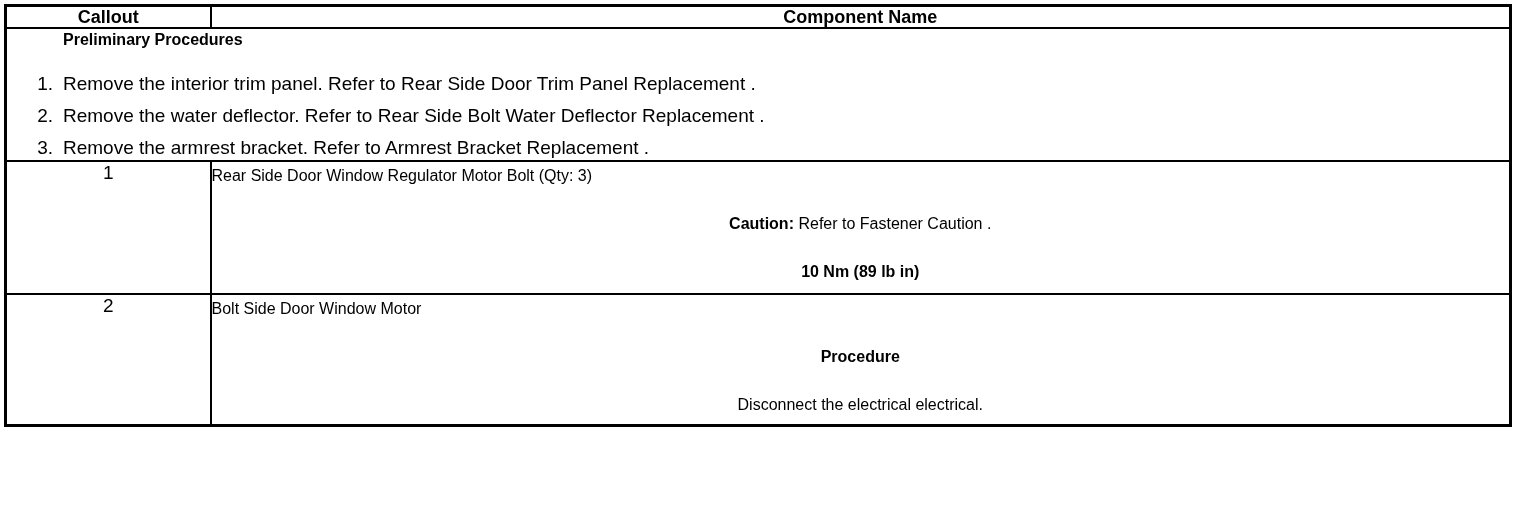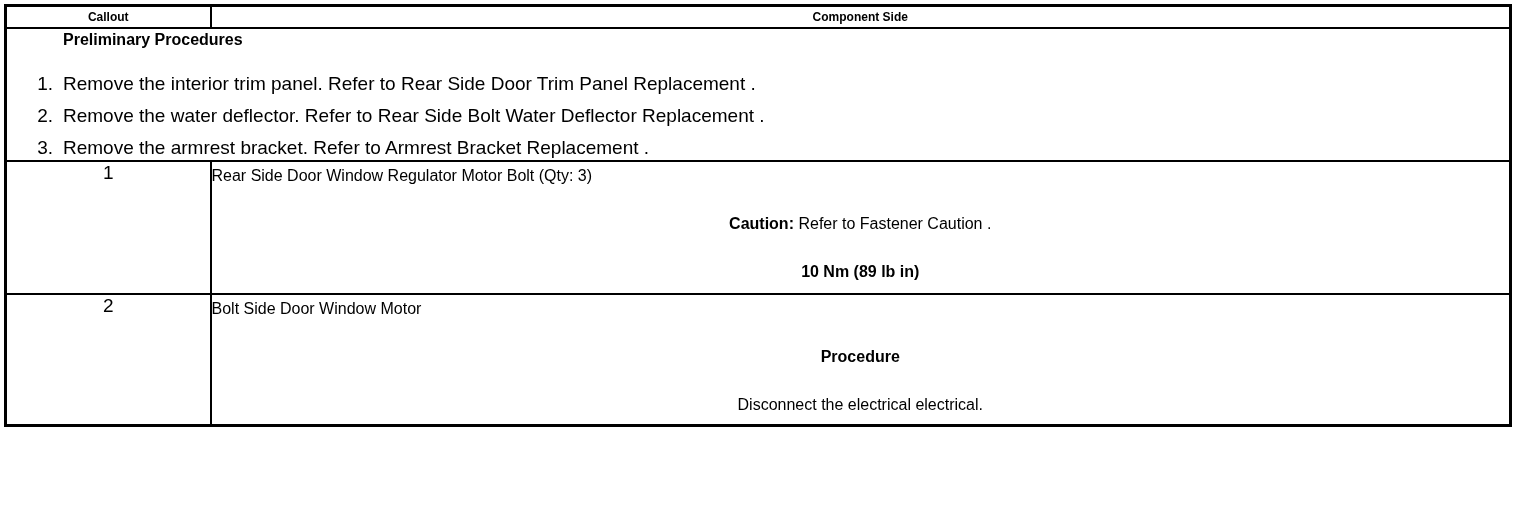--- a/index.html
+++ b/index.html
@@ -41,21 +41,21 @@
     border: 2px solid #000000;
     padding: 0;
     vertical-align: top;
     background: #ffffff;
   }
 
   
   .hdr-cell {
     text-align: center;
     font-weight: bold;
-    font-size: 12px;
+    font-size: 18px;
     line-height: 20px;
     padding: 9px 0 10px 0;
     border-bottom-width: 3px;
   }
 
   
   .prelim-cell {
     padding: 10px 0 9px 0;
     border-bottom-width: 3px;
   }
@@ -119,21 +119,21 @@
 
   <table class="proc-table">
     <colgroup>
       <col class="c-callout">
       <col class="c-name">
     </colgroup>
 
     <thead>
       <tr>
         <th class="hdr-cell">Callout</th>
-        <th class="hdr-cell">Component Side</th>
+        <th class="hdr-cell">Component Name</th>
       </tr>
     </thead>
 
     <tbody>
 
       <tr>
         <td class="prelim-cell" colspan="2">
           <div class="prelim-title">Preliminary Procedures</div>
           <ol class="prelim-list">
             <li>

